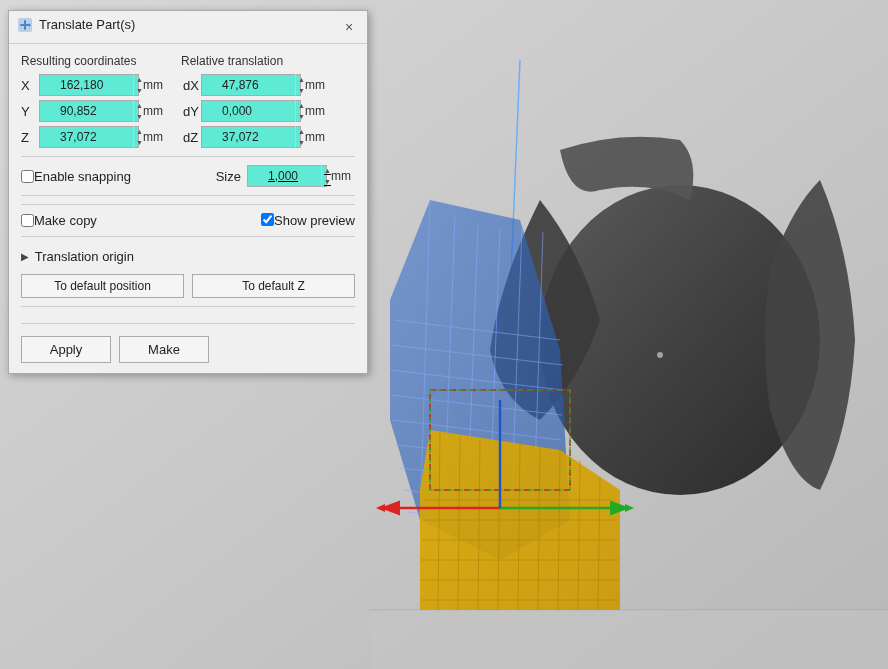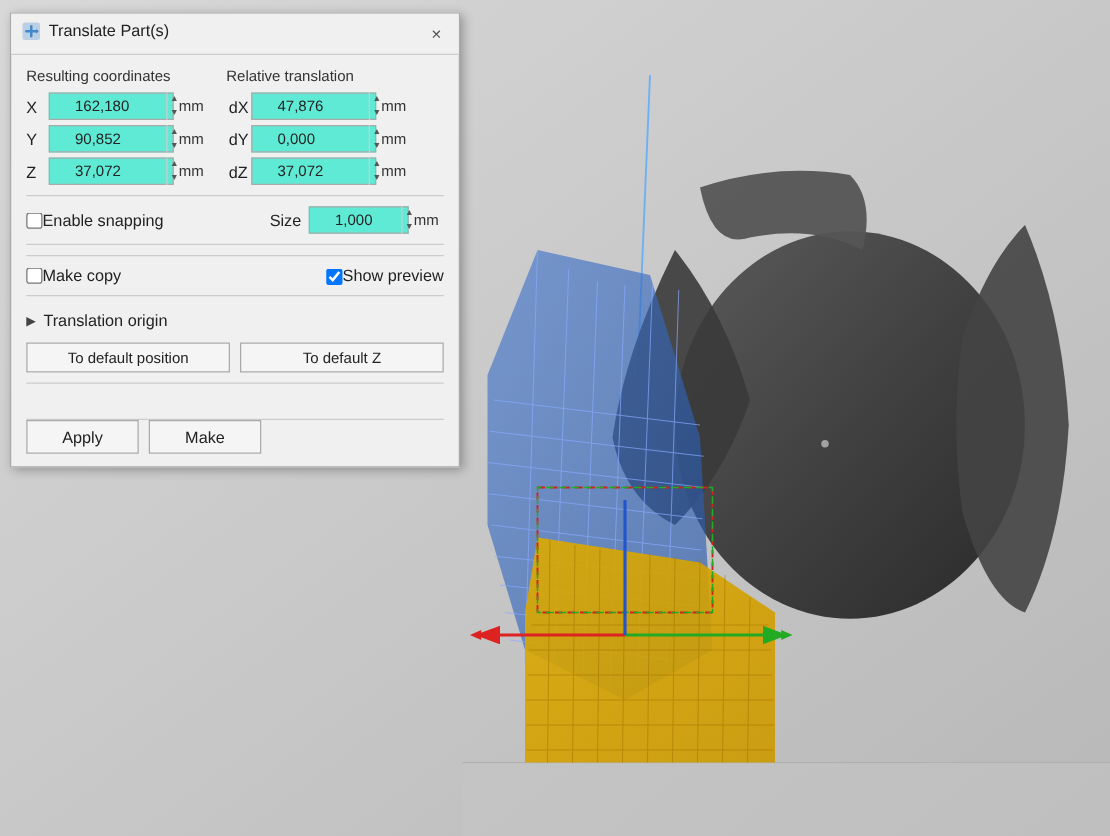--- a/index.html
+++ b/index.html
@@ -204,21 +204,21 @@
       margin-bottom: 6px;
     }
 
     .left-check {
       display: flex;
       align-items: center;
     }
 
     .right-check {
       display: flex;
-      align-items: flex-end;
+      align-items: flex-start;
     }
 
     
     .origin-section {
       margin-bottom: 8px;
     }
 
     .origin-header {
       display: flex;
       align-items: center;
@@ -249,22 +249,22 @@
       font-size: 12px;
       color: #222;
       text-align: center;
     }
 
     
     .action-buttons {
       display: flex;
       gap: 8px;
       justify-content: flex-start;
-      margin-top: 28px;
-      padding-top: 0;
+      margin-top: 16px;
+      padding-top: 12px;
       border-top: 1px solid #ccc;
     }
 
     .action-btn {
       padding: 5px 0;
       width: 90px;
       border: 1px solid #aaa;
       background: #f5f5f5;
       cursor: pointer;
       font-size: 13px;
@@ -475,21 +475,21 @@
 
     <hr class="divider">
 
     <div class="two-col-row">
       <div class="left-check">
         <input type="checkbox" id="snap" style="">
         <label for="snap" class="checkbox-label">Enable snapping</label>
       </div>
       <div class="size-row">
         <span class="size-label">Size</span>
-        <div class="spinbox" style="width:80px;">
+        <div class="spinbox" style="width:80px;text-decoration:underline;">
           <input type="text" value="1,000" style="width: 56px;">
           <div class="spinbox-arrows">
             <div class="spinbox-arrow">▲</div>
             <div class="spinbox-arrow">▼</div>
           </div>
         </div>
         <span class="unit-label">mm</span>
       </div>
     </div>
 

